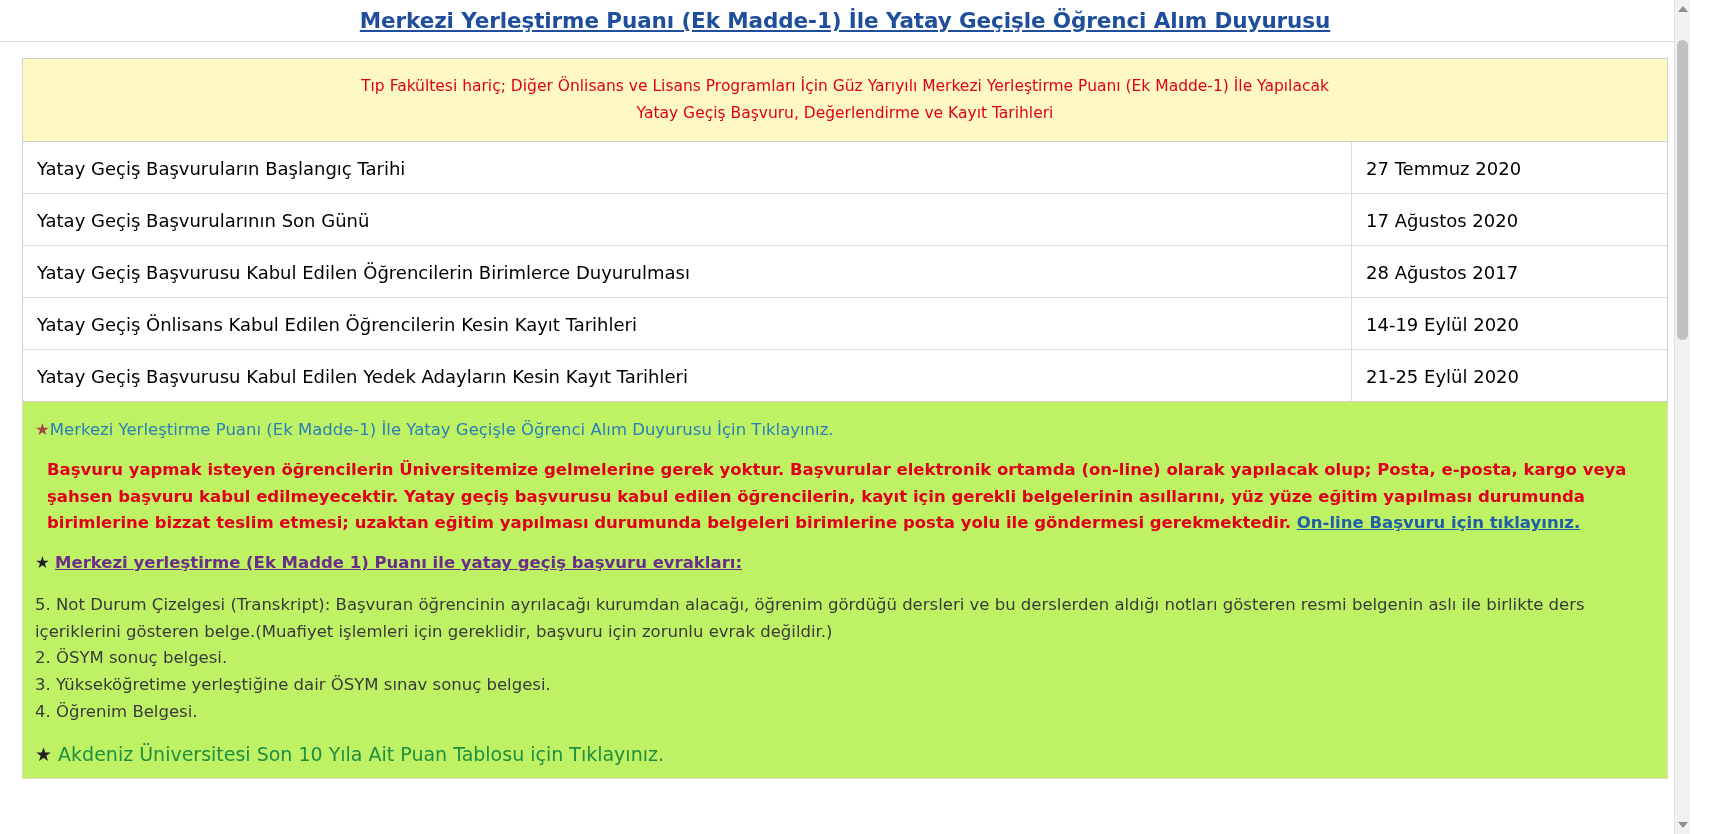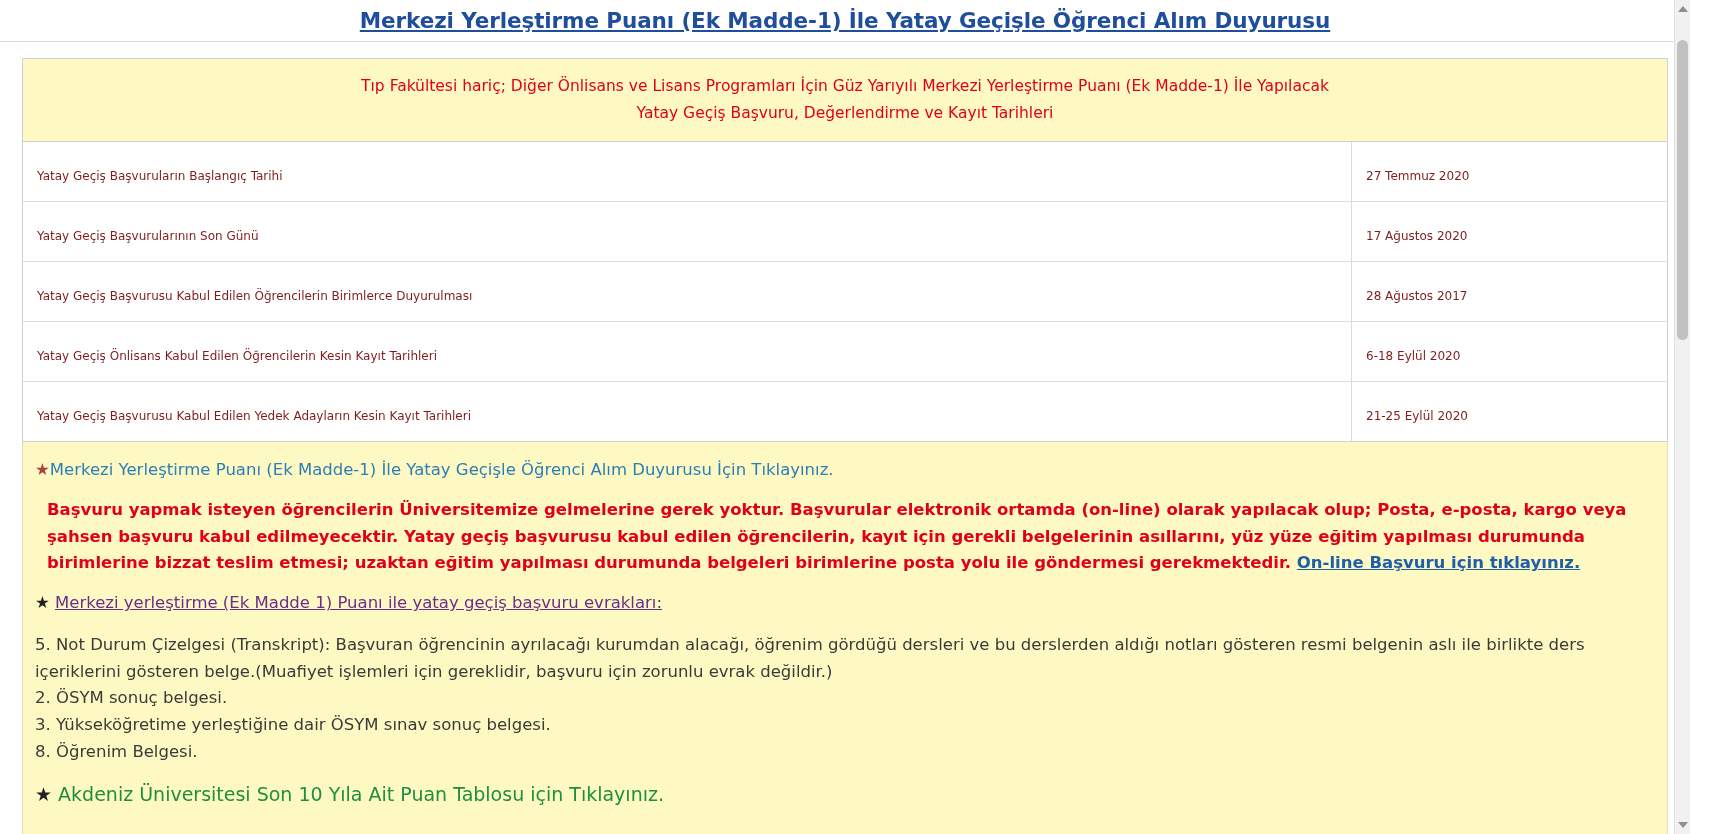--- a/index.html
+++ b/index.html
@@ -60,40 +60,40 @@
     border-bottom: 1px solid #d0d0d0;
   }
   .banner div { white-space: nowrap; }
   table.sched {
     border-collapse: collapse;
     width: 100%;
     table-layout: fixed;
   }
   table.sched td {
     border-top: 1px solid #dddddd;
-    font-size: 12px;
-    color: #7f1d1d;
-    padding: 22px 14px 13px 14px;
+    font-size: 18px;
+    color: #000000;
+    padding: 14px 14px 13px 14px;
     vertical-align: middle;
     height: 24px;
   }
   table.sched tr:first-child td { border-top: none; }
   td.label { width: 1300px; }
   td.value {
     border-left: 1px solid #dddddd;
     padding-left: 18px;
   }
   
   .notes {
-    background: #fef9c3;
+    background: #bef264;
     border: 1px solid #e6dcb8;
     border-top: none;
     width: 1646px;
     box-sizing: border-box;
-    padding: 12px 12px 27px 12px;
+    padding: 12px 12px 10px 12px;
     font-size: 16.5px;
     line-height: 1.5;
   }
   .note-star-line {
     color: #2a7fb8;
     margin: 4px 0 14px 0;
   }
   .star { color: #a94442; }
   .star-dark { color: #222; }
   .note-link-blue {
@@ -113,21 +113,21 @@
     font-weight: bold;
     cursor: pointer;
   }
   .note-purple-line {
     margin: 0 0 16px 0;
     font-size: 16.5px;
   }
   .purple-link {
     color: #6b2d8b;
     text-decoration: underline;
-    font-weight: normal;
+    font-weight: bold;
     cursor: pointer;
     text-align: right;
   }
   .doc-list {
     color: #3a3a3a;
     font-size: 16.5px;
     line-height: 1.62;
     margin: 0 0 14px 0;
   }
   .note-green-line {
@@ -203,21 +203,21 @@
           <tr>
             <td class="label">Yatay Geçiş Başvurularının Son Günü</td>
             <td class="value">17 Ağustos 2020</td>
           </tr>
           <tr>
             <td class="label">Yatay Geçiş Başvurusu Kabul Edilen Öğrencilerin Birimlerce Duyurulması</td>
             <td class="value">28 Ağustos 2017</td>
           </tr>
           <tr>
             <td class="label">Yatay Geçiş Önlisans Kabul Edilen Öğrencilerin Kesin Kayıt Tarihleri</td>
-            <td class="value">6-18 Eylül 2020</td>
+            <td class="value">14-19 Eylül 2020</td>
           </tr>
           <tr>
             <td class="label">Yatay Geçiş Başvurusu Kabul Edilen Yedek Adayların Kesin Kayıt Tarihleri</td>
             <td class="value">21-25 Eylül 2020</td>
           </tr>
         </tbody>
       </table>
     </div>
 
     <div class="notes">
@@ -227,21 +227,21 @@
       <p class="note-red"><span>Başvuru yapmak isteyen öğrencilerin Üniversitemize gelmelerine gerek yoktur. Başvurular elektronik ortamda (on-line) olarak yapılacak olup; Posta, e-posta, kargo veya şahsen başvuru kabul edilmeyecektir. Yatay geçiş başvurusu kabul edilen öğrencilerin, kayıt için gerekli belgelerinin asıllarını, yüz yüze eğitim yapılması durumunda birimlerine bizzat teslim etmesi; uzaktan eğitim yapılması durumunda belgeleri birimlerine posta yolu ile göndermesi gerekmektedir.</span>
         <a class="inline-link-blue" href="#">On-line Başvuru için tıklayınız.</a></p>
 
       <p class="note-purple-line"><span class="star-dark">★</span>
         <a class="purple-link" href="#">Merkezi yerleştirme (Ek Madde 1) Puanı ile yatay geçiş başvuru evrakları:</a></p>
 
       <div class="doc-list">
         <div>5. Not Durum Çizelgesi (Transkript): Başvuran öğrencinin ayrılacağı kurumdan alacağı, öğrenim gördüğü dersleri ve bu derslerden aldığı notları gösteren resmi belgenin aslı ile birlikte ders içeriklerini gösteren belge.(Muafiyet işlemleri için gereklidir, başvuru için zorunlu evrak değildir.)</div>
         <div>2. ÖSYM sonuç belgesi.</div>
         <div>3. Yükseköğretime yerleştiğine dair ÖSYM sınav sonuç belgesi.</div>
-        <div>8. Öğrenim Belgesi.</div>
+        <div>4. Öğrenim Belgesi.</div>
       </div>
 
       <p class="note-green-line"><span class="star-dark">★</span>
         <a class="green-link" href="#">Akdeniz Üniversitesi Son 10 Yıla Ait Puan Tablosu için Tıklayınız.</a></p>
 
     </div>
   </div>
 
   <div class="scrollbar">
     <div class="scroll-arrow up"></div>

